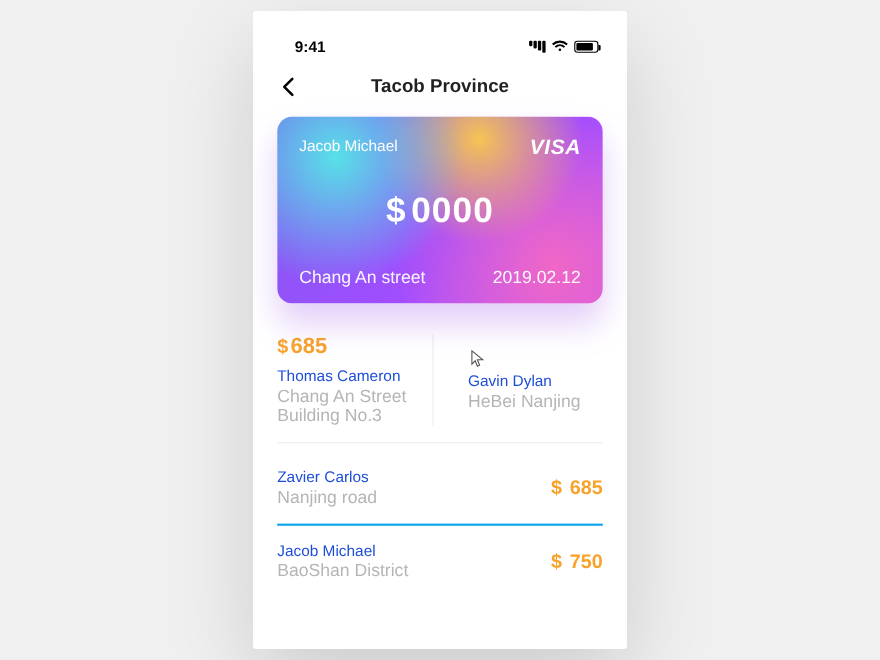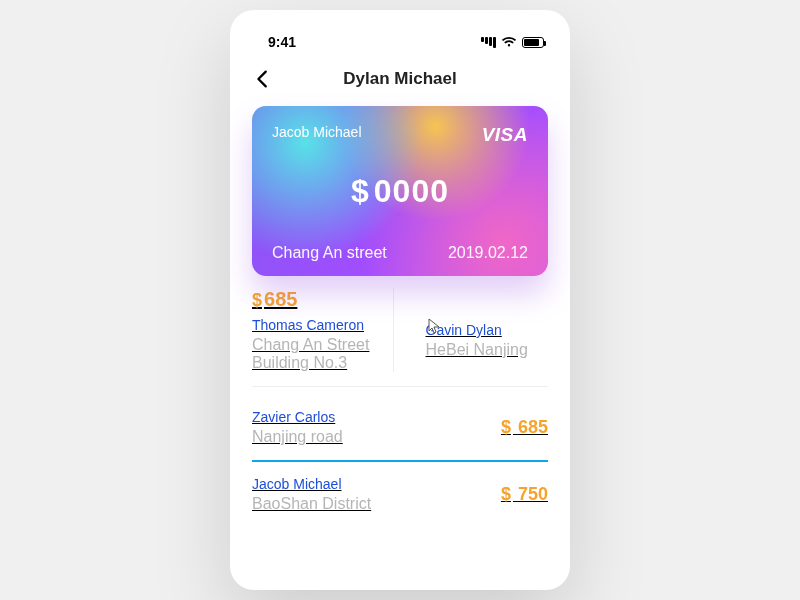--- a/index.html
+++ b/index.html
@@ -10,21 +10,21 @@
       display: flex;
       align-items: center;
       justify-content: center;
       font-family: -apple-system, Helvetica, Arial, sans-serif;
       overflow: hidden;
     }
     .phone {
       width: 340px;
       height: 580px;
       background: #fff;
-      border-radius: 24px;
+      border-radius: 3px;
       box-shadow: 0 30px 80px rgba(0,0,0,0.15);
       padding: 18px 22px 0 22px;
       overflow: hidden;
       position: relative;
     }
     .statusbar {
       display: flex;
       justify-content: space-between;
       align-items: center;
       font-size: 14px;
@@ -81,21 +81,21 @@
       position:absolute; top:0; left:0; right:0; bottom:0;
       display:flex; align-items:center; justify-content:center;
       font-size: 32px; font-weight: 600; letter-spacing: 1px;
     }
     .card-amount .dl { font-weight:700; margin-right: 4px; }
     .card-bottom {
       position:absolute; left:20px; right:20px; bottom:14px;
       display:flex; justify-content:space-between; font-size: 16px; opacity:0.95;
     }
 
-    .tx-list { margin-top: 12px; text-decoration: underline; }
+    .tx-list { margin-top: 28px; }
     .tx-featured {
       display:flex; border-bottom:1px solid #eee; padding-bottom:14px; margin-bottom:8px;
     }
     .tx-featured .col { flex:1; }
     .tx-featured .col:first-child { border-right:1px solid #eee; padding-right:18px; }
     .tx-featured .col:last-child { padding-left:32px; padding-top:28px; }
     .tx-amount { color:#f7a32b; font-weight:700; font-size:20px; }
     .tx-amount .ds { font-size:18px; margin-right:2px; }
     .tx-name { font-size:14px; color:#1d4ed8; margin-top:6px; font-weight:500; }
     .tx-sub { font-size:16px; color:#b5b5b5; margin-top:3px; }
@@ -136,21 +136,21 @@
         </span>
     </div>
   </div>
 
   <div class="header">
     <span class="back">
       <svg viewBox="0 0 24 24" width="22" height="22">
           <path d="M15 4l-8 8 8 8" stroke="#000" stroke-width="2.5" fill="none" stroke-linecap="round" stroke-linejoin="round"></path>
         </svg>
     </span>
-    <div class="title">Dylan Michael</div>
+    <div class="title">Tacob Province</div>
   </div>
 
   <div class="card">
     <div class="card-top">
       <div class="card-name">Jacob Michael</div>
       <div class="card-brand">VISA</div>
     </div>
     <div class="card-amount">
       <span class="dl">$</span>
       <span>0000</span>

